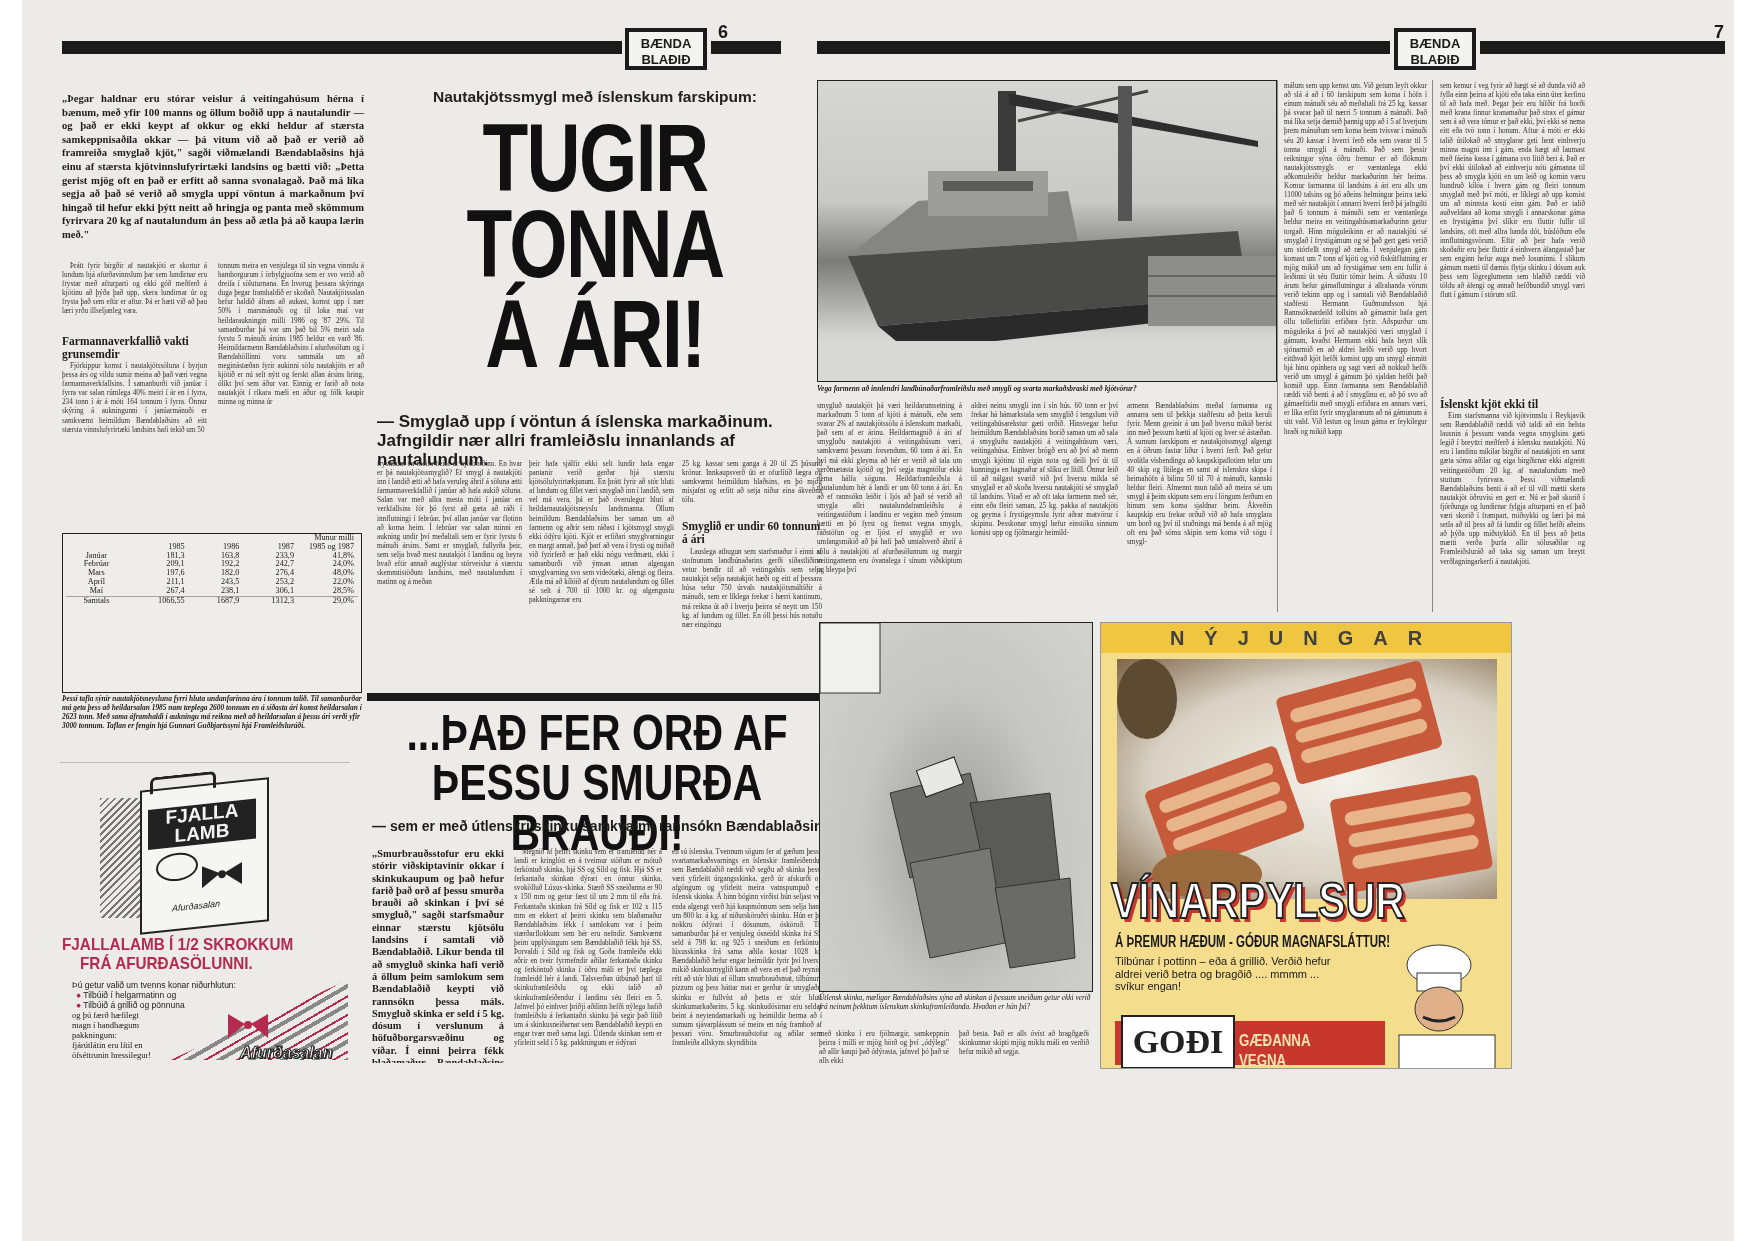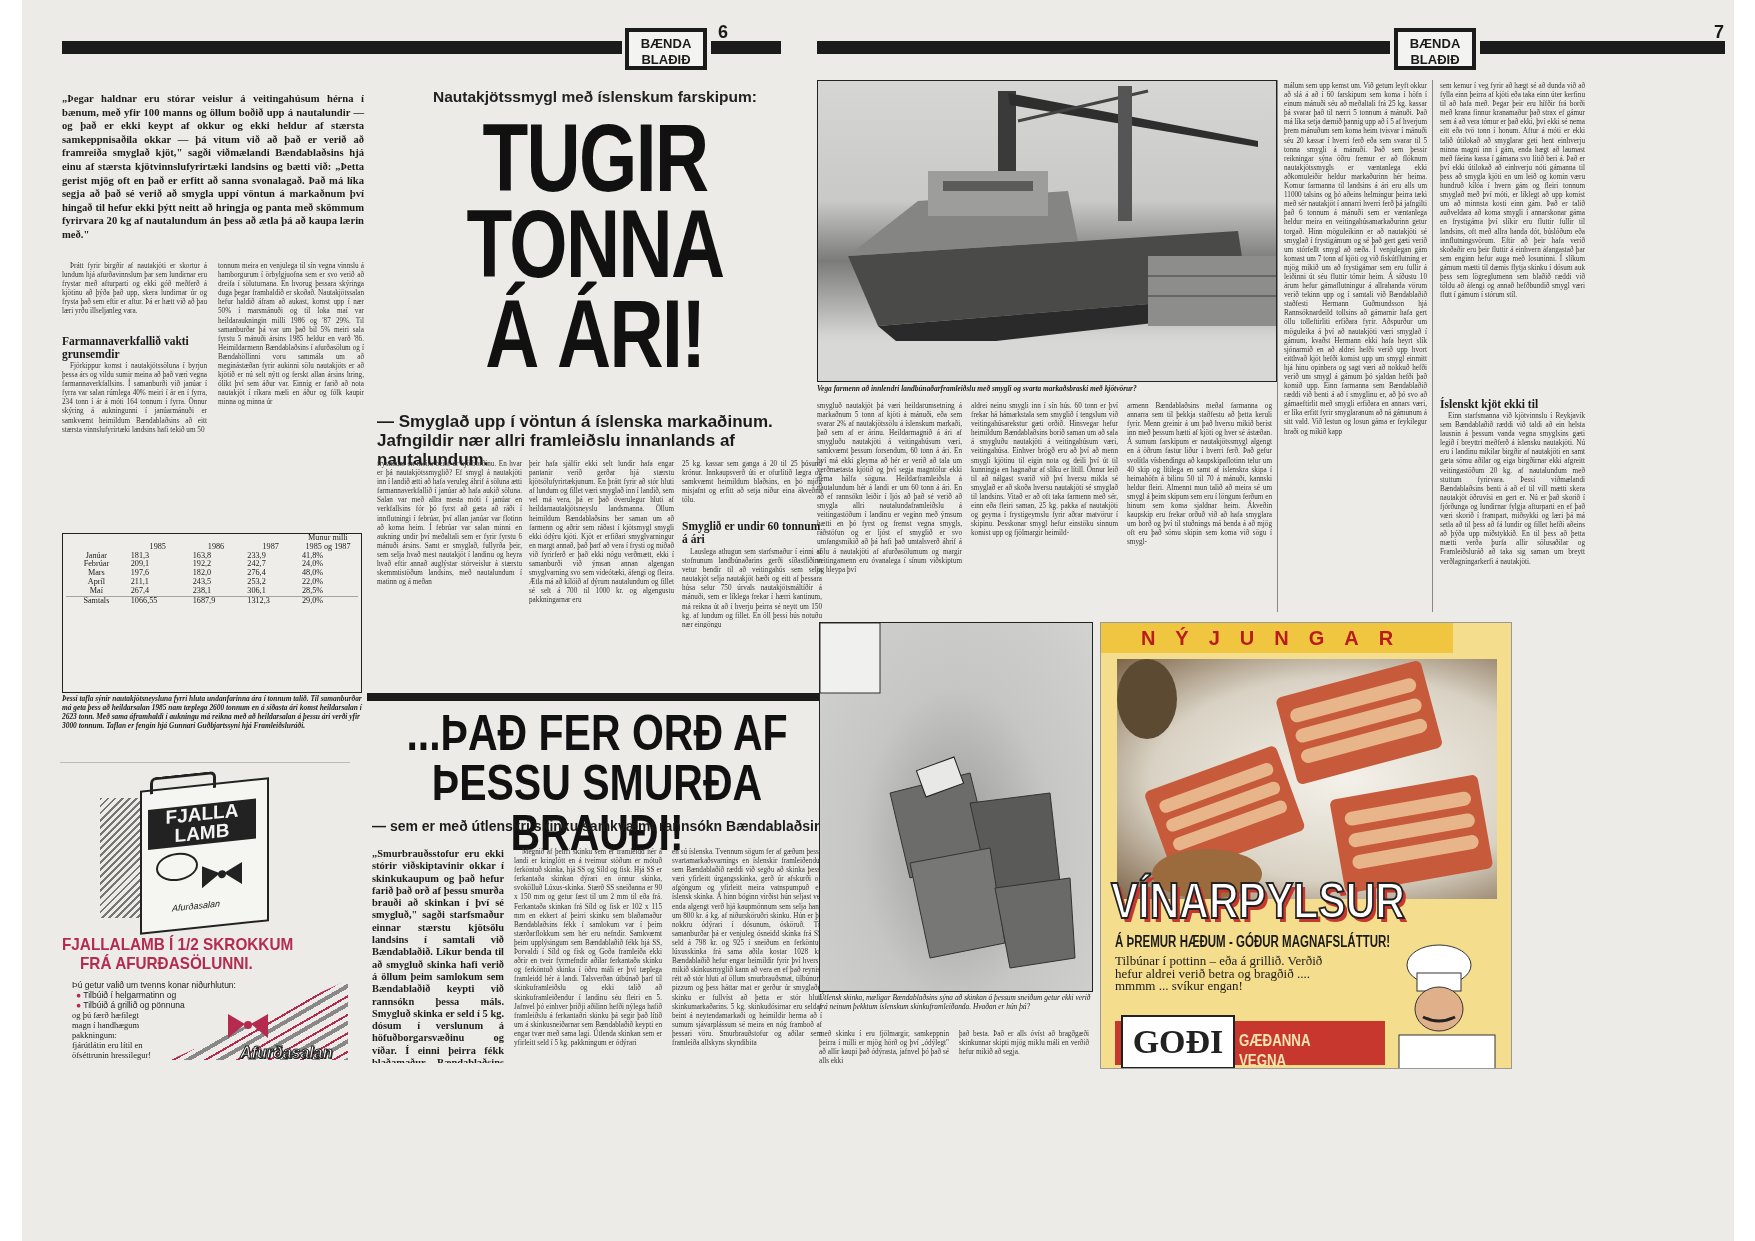--- a/index.html
+++ b/index.html
@@ -11,21 +11,21 @@
   .pnum{position:absolute;font-family:"Liberation Sans",sans-serif;font-weight:700;font-size:18px;}
   .col{position:absolute;font-size:7.2px;line-height:9.1px;text-align:justify;color:#333;overflow:hidden;}
   .lead{position:absolute;font-family:"Liberation Serif",serif;font-weight:700;font-size:10.6px;line-height:13.6px;text-align:justify;color:#1d1d1d;}
   .kicker{position:absolute;font-family:"Liberation Sans",sans-serif;font-weight:700;font-size:15.5px;color:#222;}
   .huge{position:absolute;font-family:"Liberation Sans",sans-serif;font-weight:900;color:#111;text-align:center;letter-spacing:-2px;transform:scaleX(0.78);transform-origin:center top;}
   .deck{position:absolute;font-family:"Liberation Sans",sans-serif;font-weight:700;font-size:17px;line-height:19px;color:#1c1c1c;}
   .subhead{position:absolute;font-family:"Liberation Serif",serif;font-weight:700;font-size:11.5px;line-height:12.5px;}
   .photo{position:absolute;border:1.5px solid #222;overflow:hidden;}
   .caption{position:absolute;font-style:italic;font-size:7.4px;line-height:9px;color:#222;}
   table.stats{border-collapse:collapse;font-size:8.2px;font-family:"Liberation Serif",serif;}
-  table.stats td,table.stats th{padding:0 4px;font-weight:400;line-height:8.8px;}
+  table.stats td,table.stats th{padding:0 4px;text-align:right;font-weight:400;line-height:8.8px;}
   table.stats td:first-child,table.stats th:first-child{text-align:center;}
   .tbox{position:absolute;border:1.5px solid #222;background:#eeedea;}
   .ttitle{font-family:"Liberation Sans",sans-serif;font-weight:700;font-size:15px;line-height:16px;padding:8px 8px 4px 8px;color:#111;}
   .adred{color:#b42b4f;}
 </style>
 </head>
 <body>
 
 <div class="spread">
 
@@ -212,21 +212,21 @@
       <polygon points="90,240 170,225 185,320 110,335" fill="#777775" stroke="#333"></polygon>
       <polygon points="175,265 250,255 255,335 190,345" fill="#6a6a68" stroke="#333"></polygon>
       <rect x="100" y="140" width="40" height="28" fill="#e8e8e6" stroke="#222" transform="rotate(-20 120 154)"></rect>
     </svg>
   </div>
   <div class="caption" style="left:797px;top:993px;width:272px;">Útlensk skinka, mæligar Bændablaðsins sýna að skinkan á þessum sneiðum getur ekki verið frá neinum þekktum íslenskum skinkuframleiðanda. Hvaðan er hún þá?</div>
   <div class="col" style="left:797px;top:1030px;width:130px;height:45px;">með skinku í eru fjölmargir, samkeppnin þeirra í milli er mjög hörð og því „ódýlegt" að allir kaupi það ódýrasta, jafnvel þó það sé alls ekki</div>
   <div class="col" style="left:937px;top:1030px;width:130px;height:45px;">það besta. Það er alls óvíst að bragðgæði skinkunnar skipti mjög miklu máli en verðið hefur mikið að segja.</div>
 
   <div class="abs" style="left:1078px;top:622px;width:410px;height:445px;background:#f4dd8c;border:1px solid #999;overflow:hidden;">
-    <div class="abs" style="left:0;top:0;width:352px;height:30px;background:#f0c640;font-family:'Liberation Sans',sans-serif;font-weight:900;font-size:20px;color:#b91c1c;letter-spacing:20px;text-align:center;line-height:30px;">NÝJUNGAR</div>
+    <div class="abs" style="left:0;top:0;width:410px;height:30px;background:#f0c640;font-family:'Liberation Sans',sans-serif;font-weight:900;font-size:20px;color:#404040;letter-spacing:20px;text-align:center;line-height:30px;">NÝJUNGAR</div>
 
     <div class="abs" style="left:16px;top:36px;width:380px;height:240px;background:radial-gradient(ellipse at 60% 50%,#f4f1ea 0%,#d9d2c4 60%,#7d6447 100%);">
       <svg width="380" height="240" viewBox="0 0 380 240">
         <g transform="rotate(-15 200 80)">
           <rect x="170" y="30" width="150" height="90" rx="6" fill="#c65a3a"></rect>
           <rect x="180" y="45" width="130" height="14" rx="7" fill="#e8b48a"></rect>
           <rect x="180" y="66" width="130" height="14" rx="7" fill="#e8b48a"></rect>
           <rect x="180" y="87" width="130" height="14" rx="7" fill="#e8b48a"></rect>
         </g>
         <g transform="rotate(-20 100 160)">
@@ -240,21 +240,21 @@
           <rect x="232" y="145" width="128" height="14" rx="7" fill="#e8b48a"></rect>
           <rect x="232" y="167" width="128" height="14" rx="7" fill="#e8b48a"></rect>
           <rect x="232" y="189" width="128" height="14" rx="7" fill="#e8b48a"></rect>
         </g>
         <ellipse cx="90" cy="215" rx="55" ry="25" fill="#9b6a3d"></ellipse>
         <ellipse cx="30" cy="40" rx="30" ry="40" fill="#5d4a33"></ellipse>
       </svg>
     </div>
     <div class="abs" style="left:10px;top:252px;width:400px;font-family:'Liberation Sans',sans-serif;font-weight:900;font-size:50px;line-height:52px;color:#fff;-webkit-text-stroke:2px #222;text-shadow:4px 4px 0 #c8372d;transform:scaleX(0.82);transform-origin:left;">VÍNARPYLSUR</div>
     <div class="abs" style="left:14px;top:310px;width:420px;font-family:'Liberation Sans',sans-serif;font-weight:900;font-size:16px;color:#1a1a1a;transform:scaleX(0.72);transform-origin:left;">Á ÞREMUR HÆÐUM - GÓÐUR MAGNAFSLÁTTUR!</div>
-    <div class="abs" style="left:14px;top:332px;width:230px;font-family:Liberation Serif, serif;font-size:13px;line-height:12.5px;color:#1a1a1a;">Tilbúnar í pottinn – eða á grillið. Verðið hefur aldrei verið betra og bragðið .... mmmm ... svíkur engan!</div>
+    <div class="abs" style="left:14px;top:332px;width:230px;font-family:Liberation Sans, sans-serif;font-size:11px;line-height:12.5px;color:#1a1a1a;">Tilbúnar í pottinn – eða á grillið. Verðið hefur aldrei verið betra og bragðið .... mmmm ... svíkur engan!</div>
 
     <div class="abs" style="left:290px;top:320px;width:110px;height:125px;">
       <svg width="110" height="125" viewBox="0 0 110 125">
         <ellipse cx="48" cy="22" rx="32" ry="20" fill="#fff" stroke="#333"></ellipse>
         <rect x="26" y="30" width="44" height="18" fill="#fff" stroke="#333"></rect>
         <ellipse cx="48" cy="66" rx="24" ry="22" fill="#e0b08a" stroke="#333"></ellipse>
         <path d="M32 74 Q48 82 64 74" stroke="#222" stroke-width="3" fill="none"></path>
         <rect x="8" y="92" width="96" height="40" fill="#fff" stroke="#333"></rect>
       </svg>
     </div>

